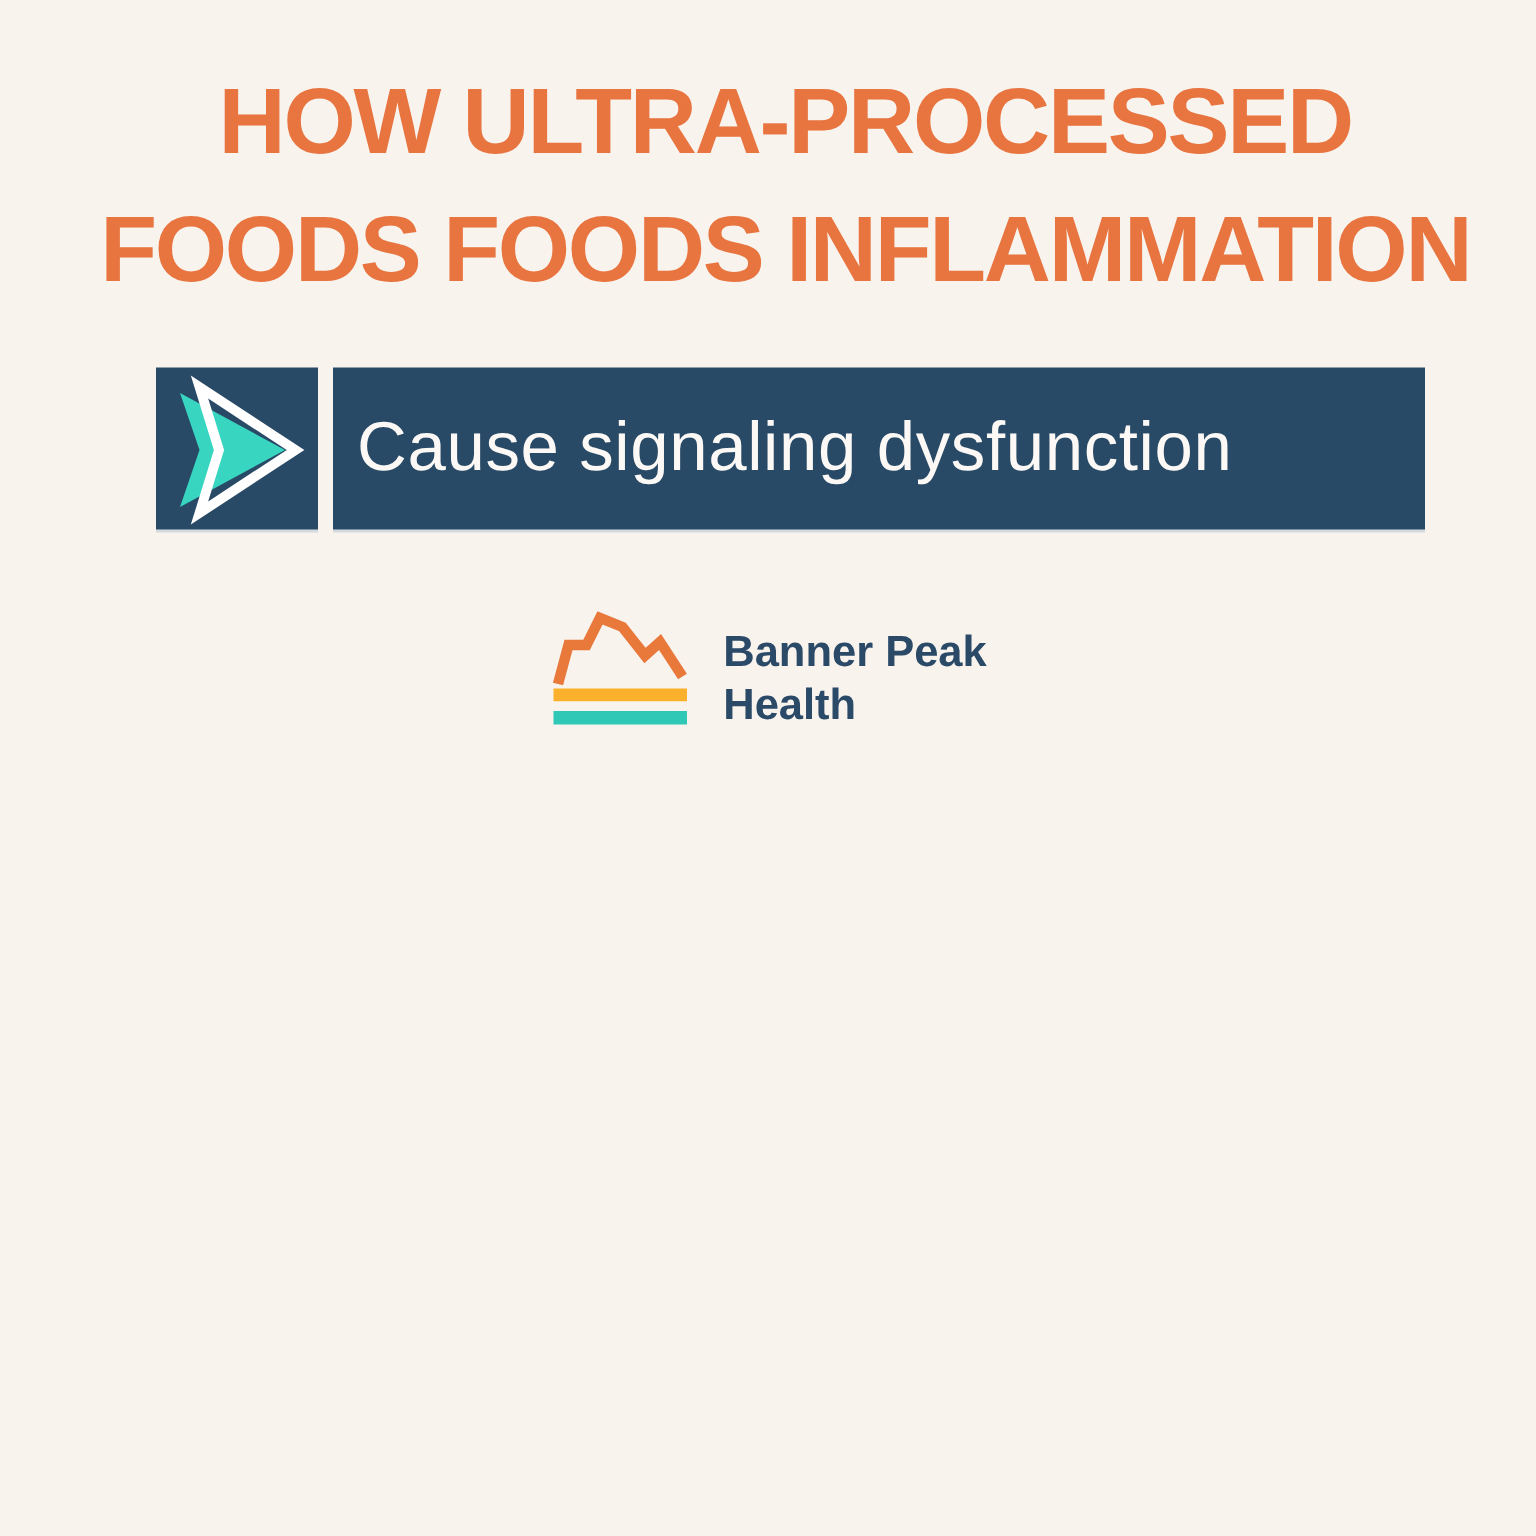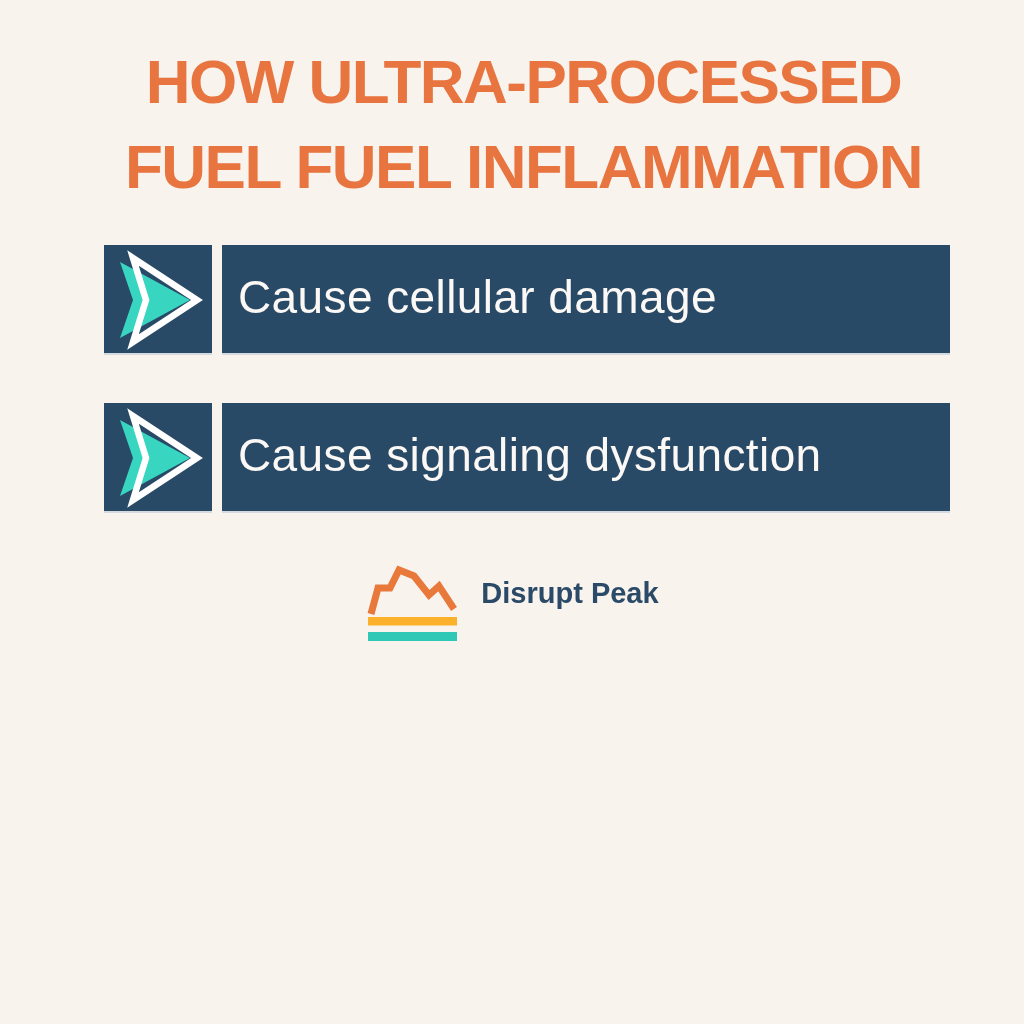--- a/index.html
+++ b/index.html
@@ -76,36 +76,25 @@
   }
   .logo-text span { display:block; white-space:nowrap; }
 </style>
 </head>
 <body>
 
 <div class="canvas">
 
   <h1 class="title">
     <span class="tline">HOW ULTRA-PROCESSED</span>
-    <span class="tline">FUEL FUEL INFLAMMATION</span>
+    <span class="tline">FOODS FOODS INFLAMMATION</span>
   </h1>
 
   <div class="rows">
 
-    <div class="row">
-      <div class="icon-box">
-        <svg width="108" height="108" viewBox="0 0 108 108">
-          <polygon points="16,17 86,55 16,93 29,55" fill="#38d5c1"></polygon>
-          <polygon points="29,13 93,55 29,97 42,55" fill="none" stroke="#ffffff" stroke-width="6.5" stroke-linejoin="miter"></polygon>
-        </svg>
-      </div>
-      <div class="bar">
-        <span class="bar-label">Cause cellular damage</span>
-      </div>
-    </div>
 
     <div class="row">
       <div class="icon-box">
         <svg width="108" height="108" viewBox="0 0 108 108">
           <polygon points="16,17 86,55 16,93 29,55" fill="#38d5c1"></polygon>
           <polygon points="29,13 93,55 29,97 42,55" fill="none" stroke="#ffffff" stroke-width="6.5" stroke-linejoin="miter"></polygon>
         </svg>
       </div>
       <div class="bar">
         <span class="bar-label">Cause signaling dysfunction</span>
@@ -116,17 +105,18 @@
 
   </div>
 
   <div class="logo">
     <svg class="logo-mark" width="94" height="78" viewBox="0 0 94 78">
       <polyline points="6,49 13,23 25,23 34,5 49,11 64,30 74,21 89,44" fill="none" stroke="#e8793b" stroke-width="7" stroke-linejoin="miter" stroke-linecap="butt"></polyline>
       <rect x="3" y="52" width="89" height="8.5" fill="#fbb12b"></rect>
       <rect x="3" y="67" width="89" height="9" fill="#2fc7b6"></rect>
     </svg>
     <div class="logo-text">
-      <span>Disrupt Peak</span>
+      <span>Banner Peak</span>
+      <span>Health</span>
     </div>
   </div>
 
 </div>
 
 </body></html>

